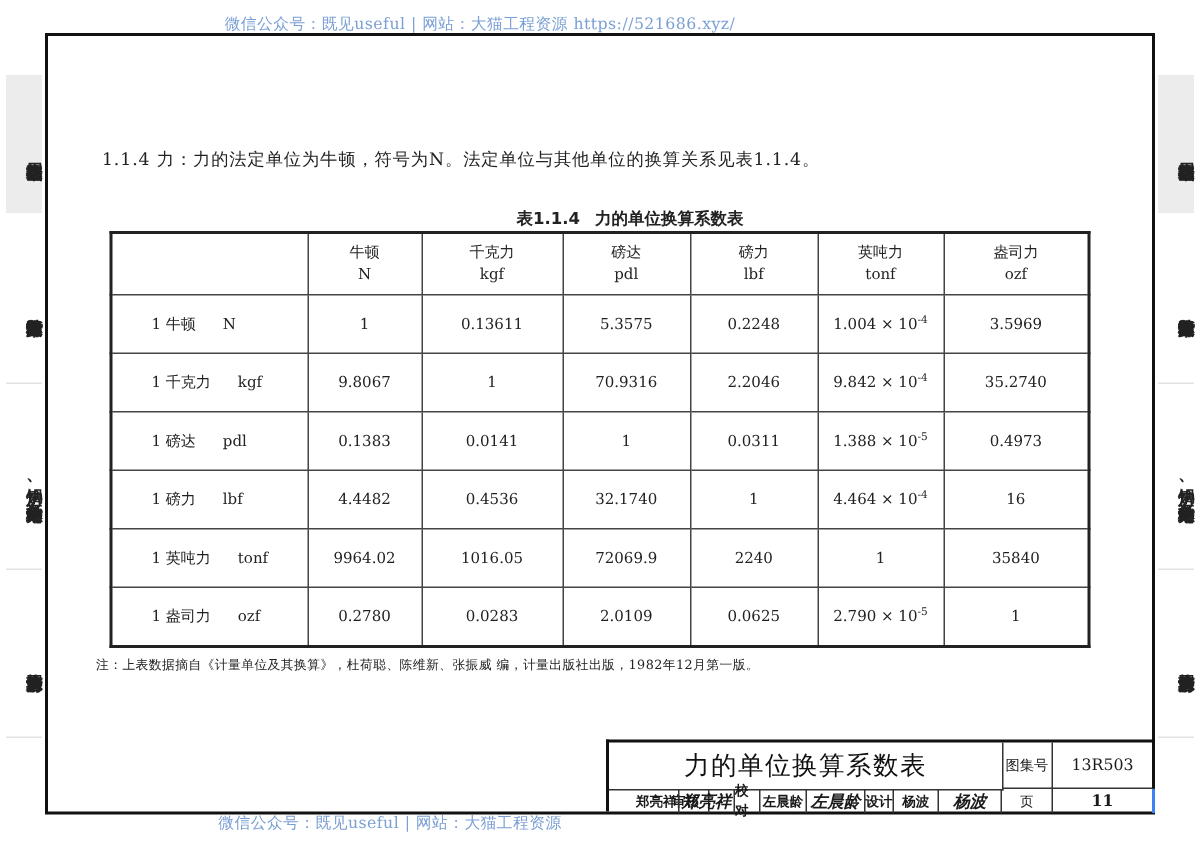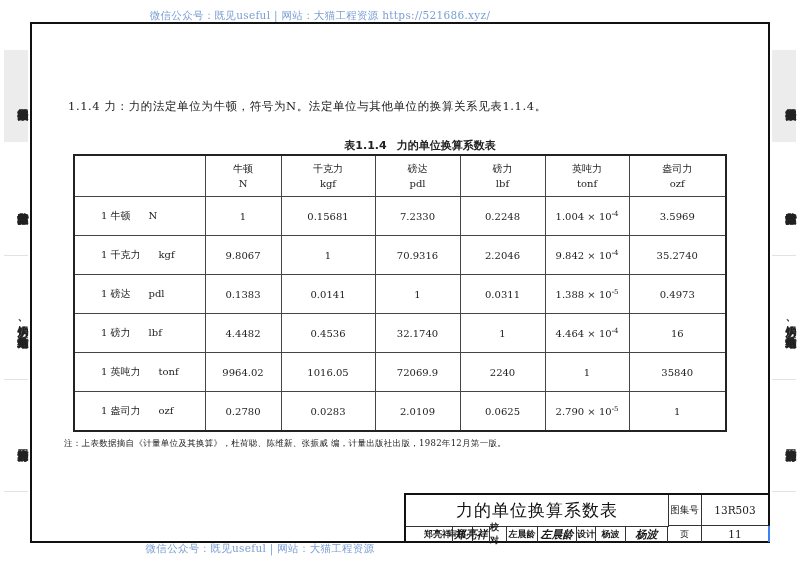--- a/index.html
+++ b/index.html
@@ -146,22 +146,22 @@
     <td>
           <div>盎司力</div>
           <div>ozf</div>
         </td>
   </tr>
   </tbody>
     <tbody id="table-body">
       <tr class="row">
         <td class="rowlabel"><span>1 牛顿</span><span class="u">N</span></td>
         <td>1</td>
-        <td>0.15681</td>
-        <td>7.2330</td>
+        <td>0.13611</td>
+        <td>5.3575</td>
         <td>0.2248</td>
         <td><span>1.004 × 10</span><sup>-4</sup></td>
         <td>3.5969</td>
       </tr>
       <tr class="row">
         <td class="rowlabel"><span>1 千克力</span><span class="u">kgf</span></td>
         <td>9.8067</td>
         <td>1</td>
         <td>70.9316</td>
         <td>2.2046</td>
@@ -217,16 +217,16 @@
   <div class="tb-sig" style="left:0;width:31px;margin-left:36px;">审核</div>
   <div class="tb-sig" style="left:17px;width:30px;">郑亮祥</div>
   <div class="tb-sig sign" style="left:47px;width:37px;">郑亮祥</div>
   <div class="tb-sig" style="left:84px;width:17px;">校对</div>
   <div class="tb-sig" style="left:101px;width:31px;">左晨龄</div>
   <div class="tb-sig sign" style="left:132px;width:39px;">左晨龄</div>
   <div class="tb-sig" style="left:171px;width:19px;">设计</div>
   <div class="tb-sig" style="left:190px;width:30px;">杨波</div>
   <div class="tb-sig sign" style="left:220px;width:42px;">杨波</div>
   <div class="tb-sig" style="left:262px;width:34px;font-weight:normal;">页</div>
-  <div class="tb-sig" style="left:296px;width:68px;font-weight:normal;font-size:10.5px;border-right:2px solid #3b82f6;">11</div>
+  <div class="tb-sig" style="left:296px;width:68px;font-weight:bold;font-size:10.5px;border-right:2px solid #3b82f6;">11</div>
 </div>
 
 <div class="watermark wm-bottom" style="width:400px;left:60px;">微信公众号：既见useful | 网站：大猫工程资源</div>
 
 </body></html>

